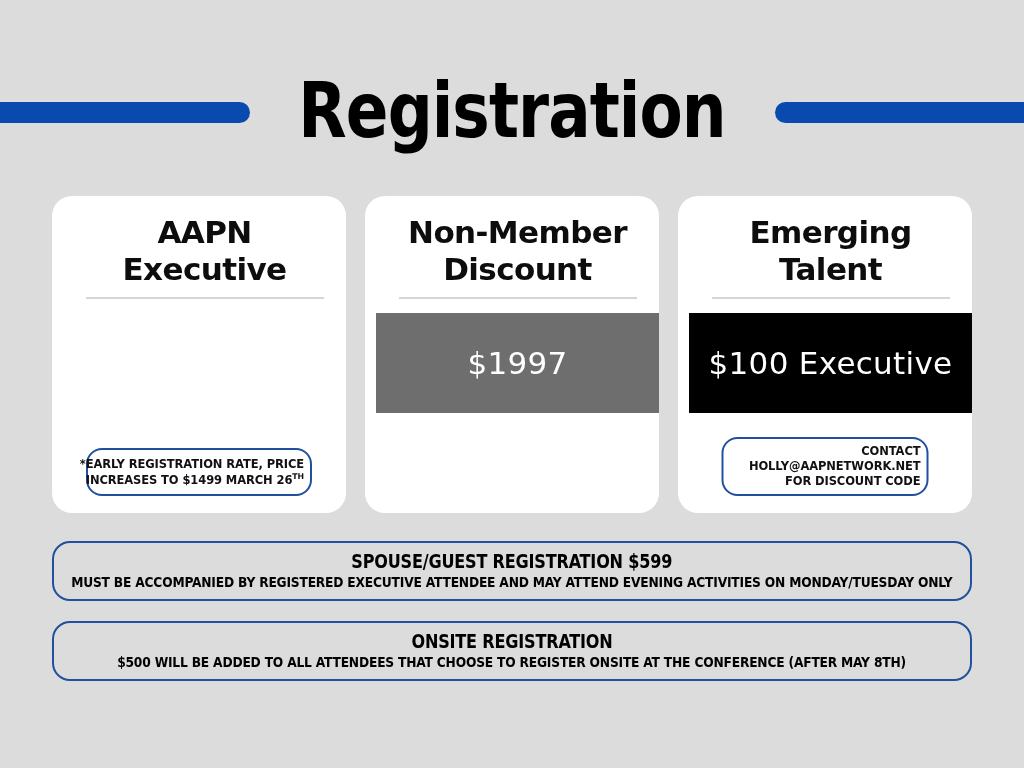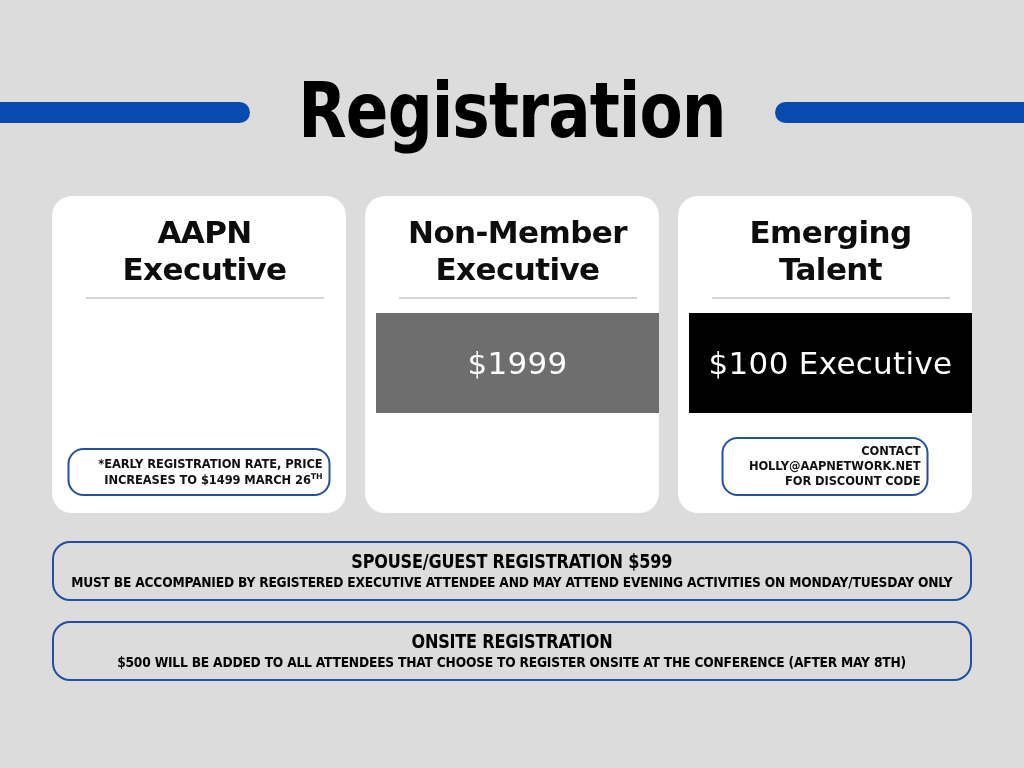--- a/index.html
+++ b/index.html
@@ -122,21 +122,21 @@
     font-family: "DejaVu Sans", sans-serif;
     font-weight: 700;
     color: #111111;
     display: flex;
     flex-direction: column;
     align-items: flex-end;
     justify-content: center;
   }
   .note-box.note-1 {
     bottom: 17px;
-    width: 263px;
+    width: 226px;
     padding: 6px 6px;
     font-size: 11.5px;
     line-height: 16px;
     letter-spacing: -0.1px;
   }
   .note-box.note-3 {
     bottom: 17px;
     width: 207px;
     padding: 5px 6px;
     font-size: 11.5px;
@@ -199,24 +199,24 @@
 Executive</div>
     <div class="divider"></div>
     <div class="note-box note-1">
       <span class="note-line">*EARLY REGISTRATION RATE, PRICE</span>
       <span class="note-line"><span>INCREASES TO $1499 MARCH 26</span><sup class="ord">TH</sup></span>
     </div>
   </div>
 
   <div class="card">
     <div class="card-title">Non-Member
-Executive</div>
+Discount</div>
     <div class="divider"></div>
     <div class="price-band" style="background:#6e6e6e;">
-      <span class="price-text">$1999</span>
+      <span class="price-text">$1997</span>
     </div>
   </div>
 
   <div class="card">
     <div class="card-title">Emerging
 Talent</div>
     <div class="divider"></div>
     <div class="price-band" style="background:#000000;">
       <span class="price-text">$100 Executive</span>
     </div>

